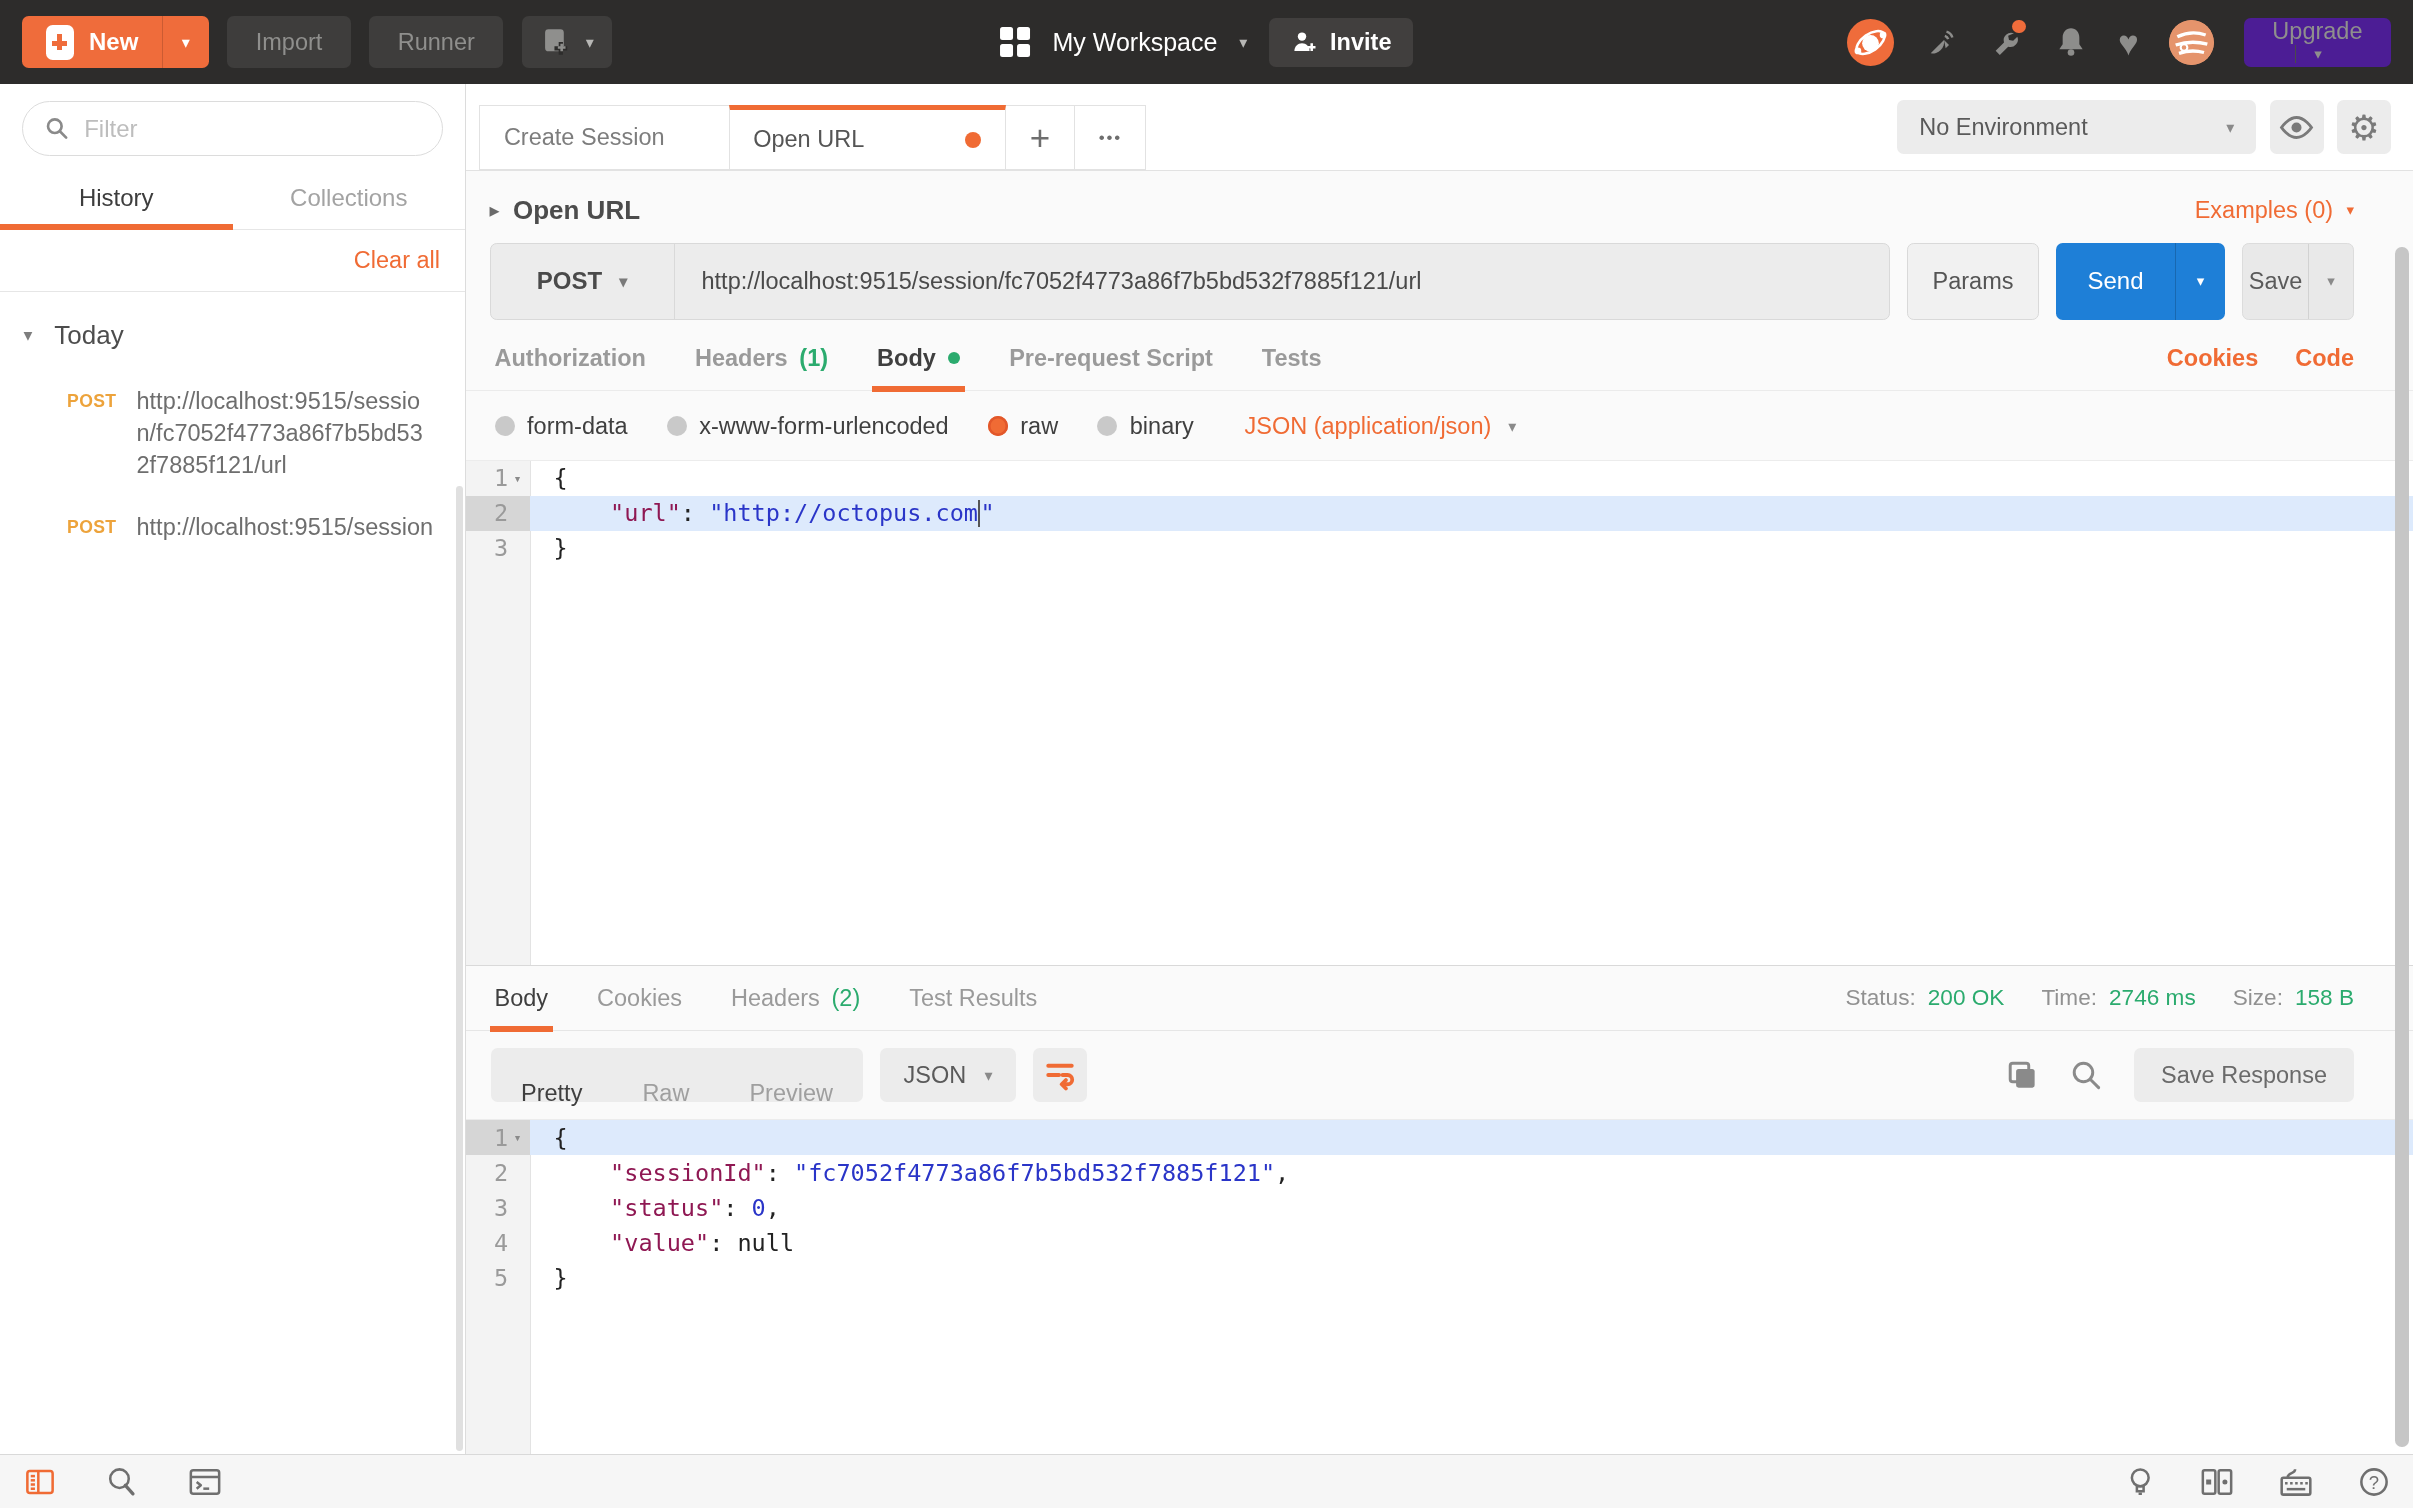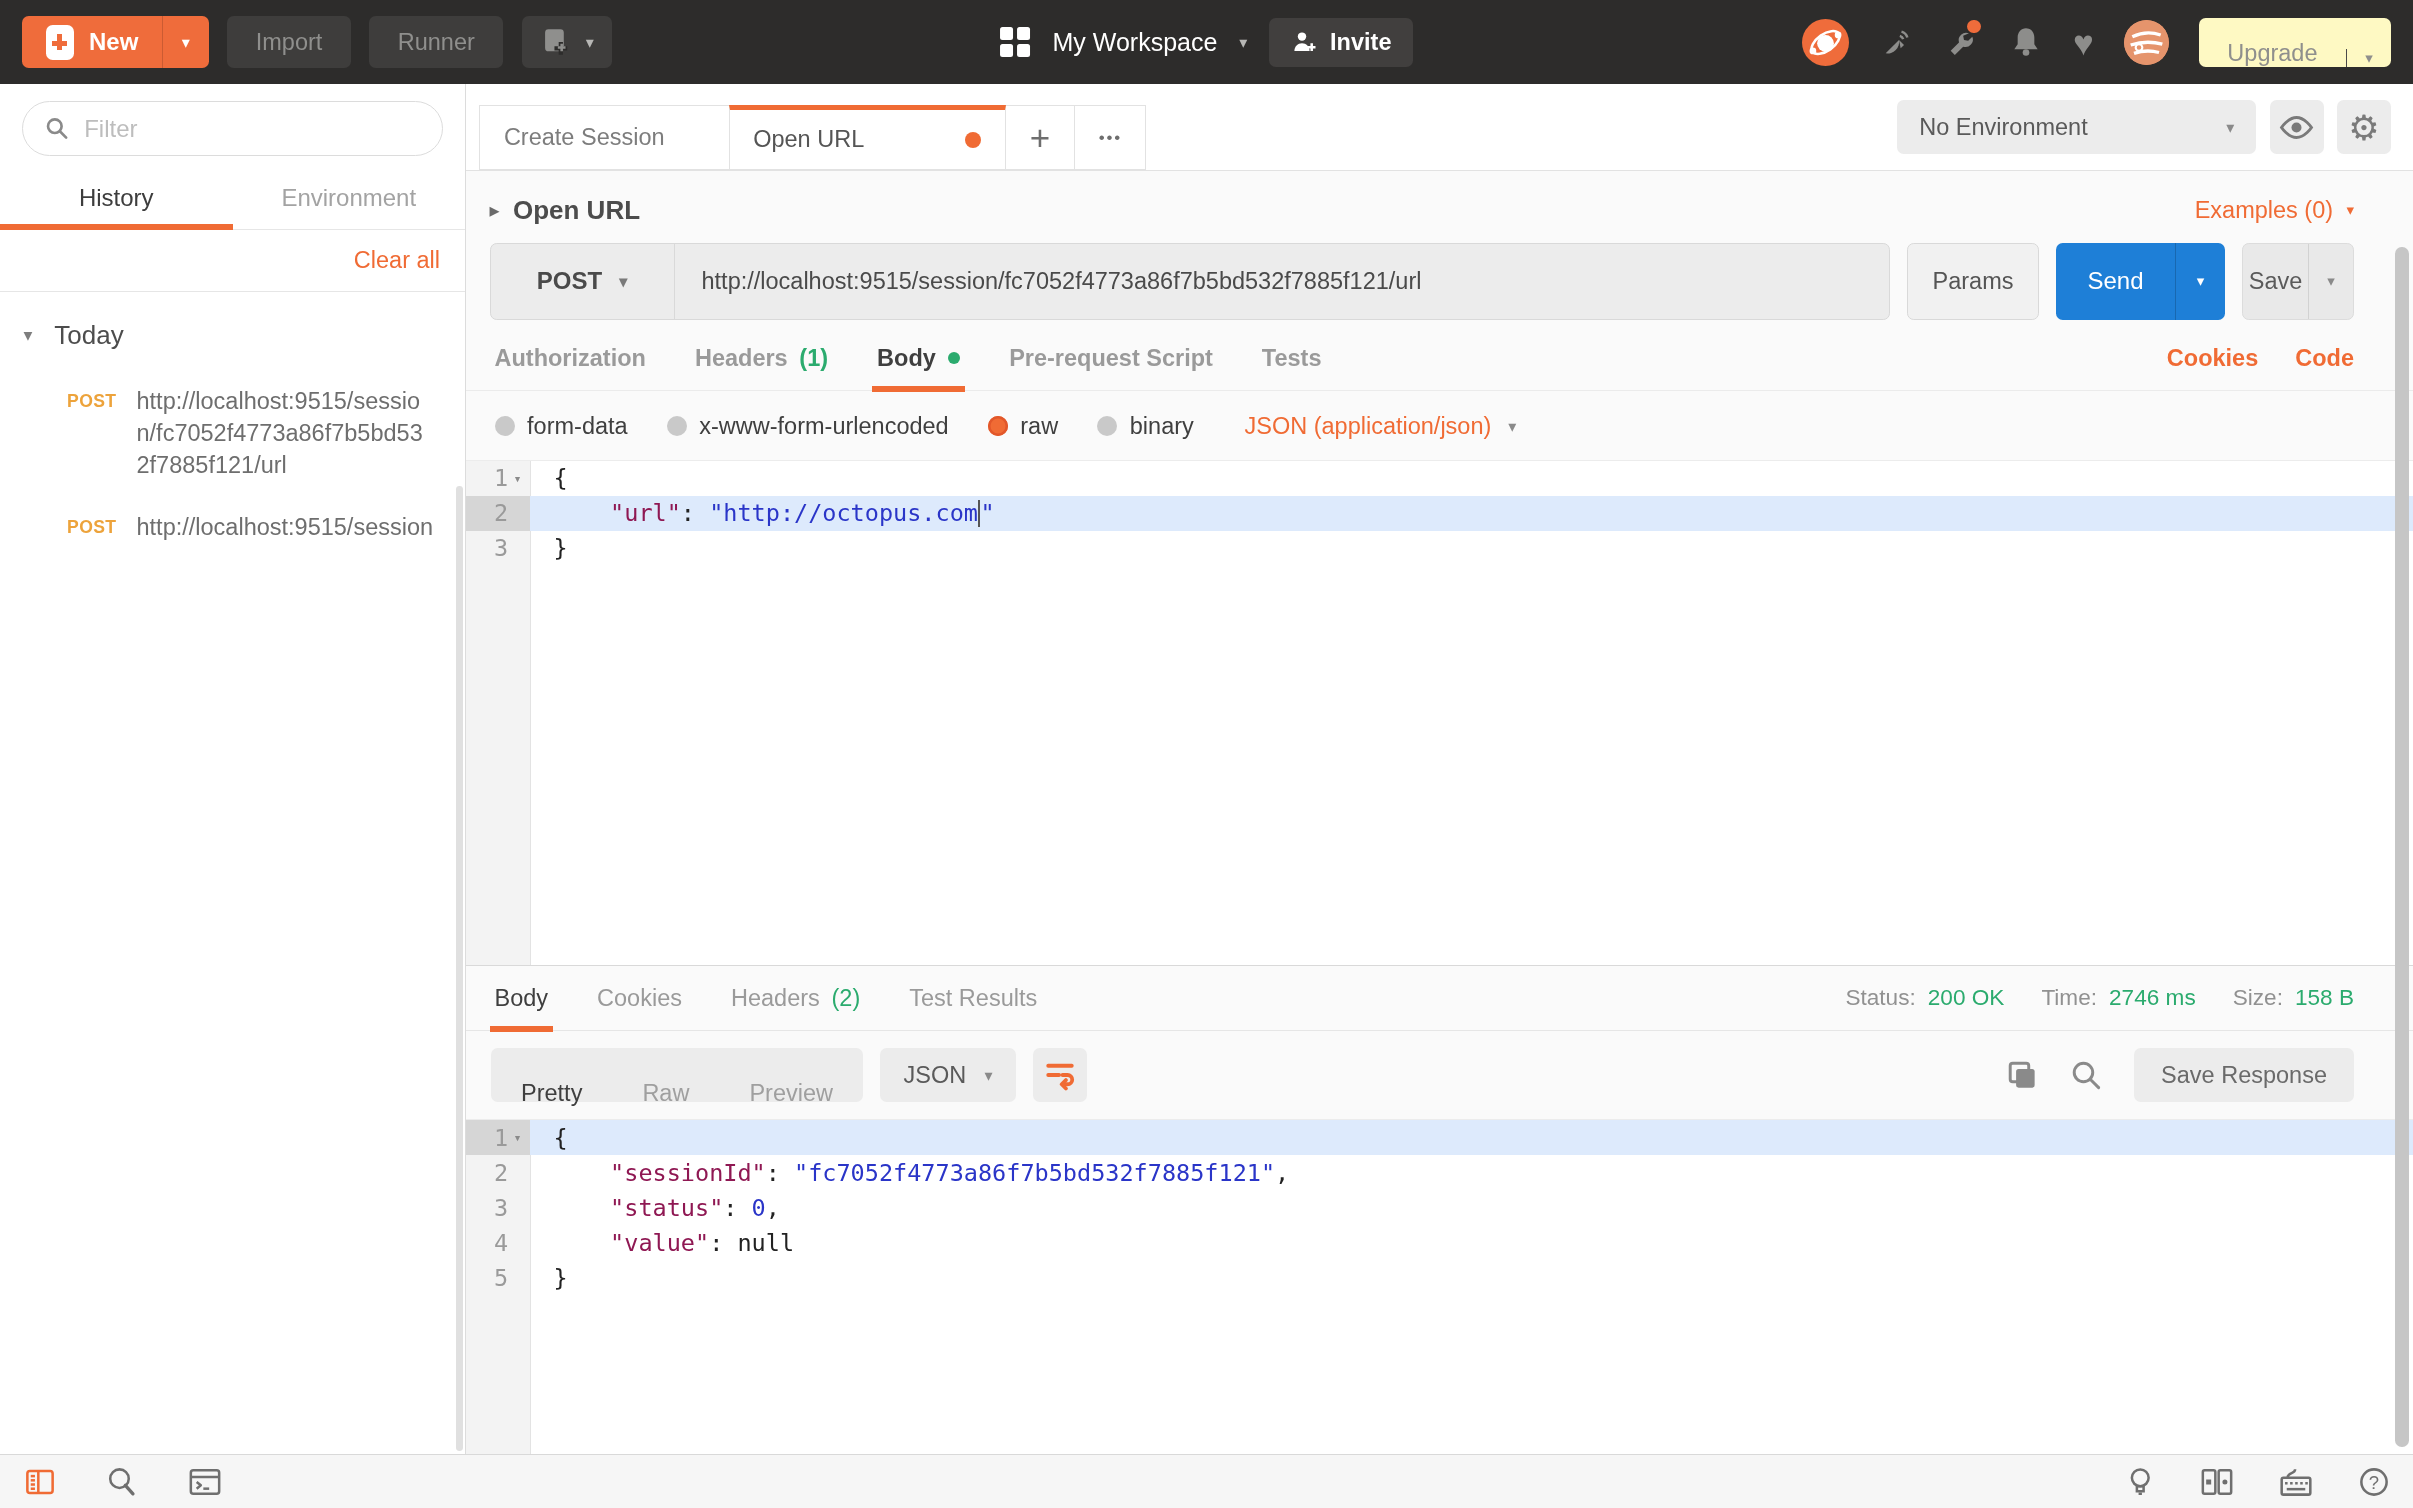--- a/index.html
+++ b/index.html
@@ -31,22 +31,22 @@
   .invitebtn { height:49px; background:#413f3e; border-radius:6.7px; color:#fff; display:flex;
                align-items:center; gap:11.7px; padding:0 22px; font-size:23.5px; font-weight:bold; }
   .right-group { margin-left:auto; display:flex; align-items:center; gap:30px; }
   .orbit { width:47px; height:47px; }
   .hicon { color:#8d8d8b; display:flex; align-items:center; position:relative; }
   .hicon svg { display:block; }
   .notif-dot { position:absolute; top:-5px; right:-1.7px; width:13.4px; height:13.4px;
                background:#ef6c3b; border-radius:50%; }
   .heart { font-size:35px; color:#8d8d8b; line-height:1; }
   .avatar { width:45px; height:45px; border-radius:50%; background:#e5946c; overflow:hidden; }
-  .upgradebtn { height:49px; background:#fef9c3; border-radius:6.7px; color:#8f8f8d; display:flex;
-                align-items:flex-end; overflow:hidden; }
+  .upgradebtn { height:49px; background:#4c1d95; border-radius:6.7px; color:#8f8f8d; display:flex;
+                align-items:center; overflow:hidden;flex-direction:column; }
   .upgradebtn .main { display:flex; align-items:center; padding:0 28.5px; font-size:23.5px; }
   .upgradebtn .caretpart { width:45px; display:flex; align-items:center; justify-content:center;
                 border-left:1.7px solid #4b4a49; font-size:15px; color:#8f8f8d; }
 
   
   .app { flex:1; display:flex; min-height:0; }
 
   
   .sidebar { width:466px; flex:none; background:#fff; border-right:1.7px solid #dcdcdc;
              display:flex; flex-direction:column; position:relative; }
@@ -302,21 +302,21 @@
     <aside class="sidebar">
       <div class="filterbox">
         <svg width="27" height="27" viewBox="0 0 32 32">
           <circle cx="13" cy="13" r="9" fill="none" stroke="#8a8a8a" stroke-width="3.5"></circle>
           <line x1="20" y1="20" x2="28" y2="28" stroke="#8a8a8a" stroke-width="3.5" stroke-linecap="round"></line>
         </svg>
         <input type="text" placeholder="Filter" style="">
       </div>
       <div class="sb-tabs">
         <div class="sb-tab active">History</div>
-        <div class="sb-tab">Environment</div>
+        <div class="sb-tab">Collections</div>
       </div>
       <div class="clear-row">
         <span class="clear-link">Clear all</span>
       </div>
       <div class="today-row">
         <span class="today-caret">▾</span>
         <span class="today-label">Today</span>
       </div>
       <div class="history-list">
           <div class="history-item">

